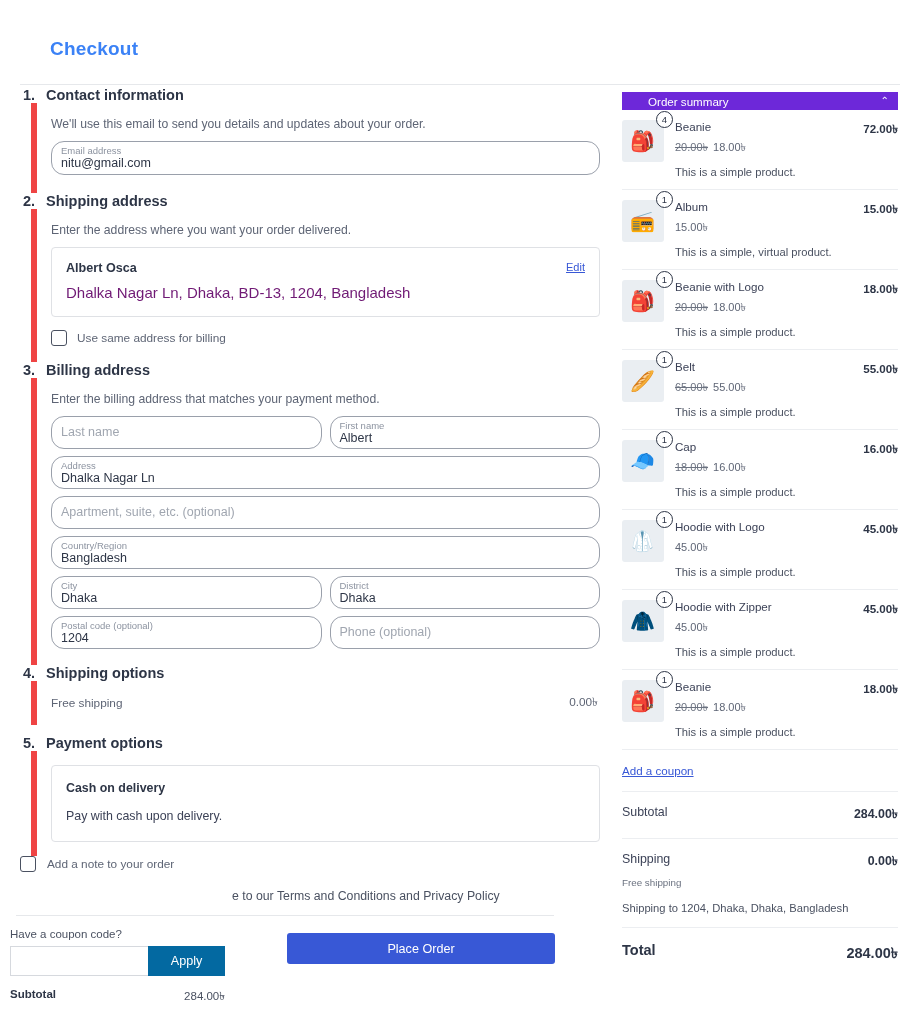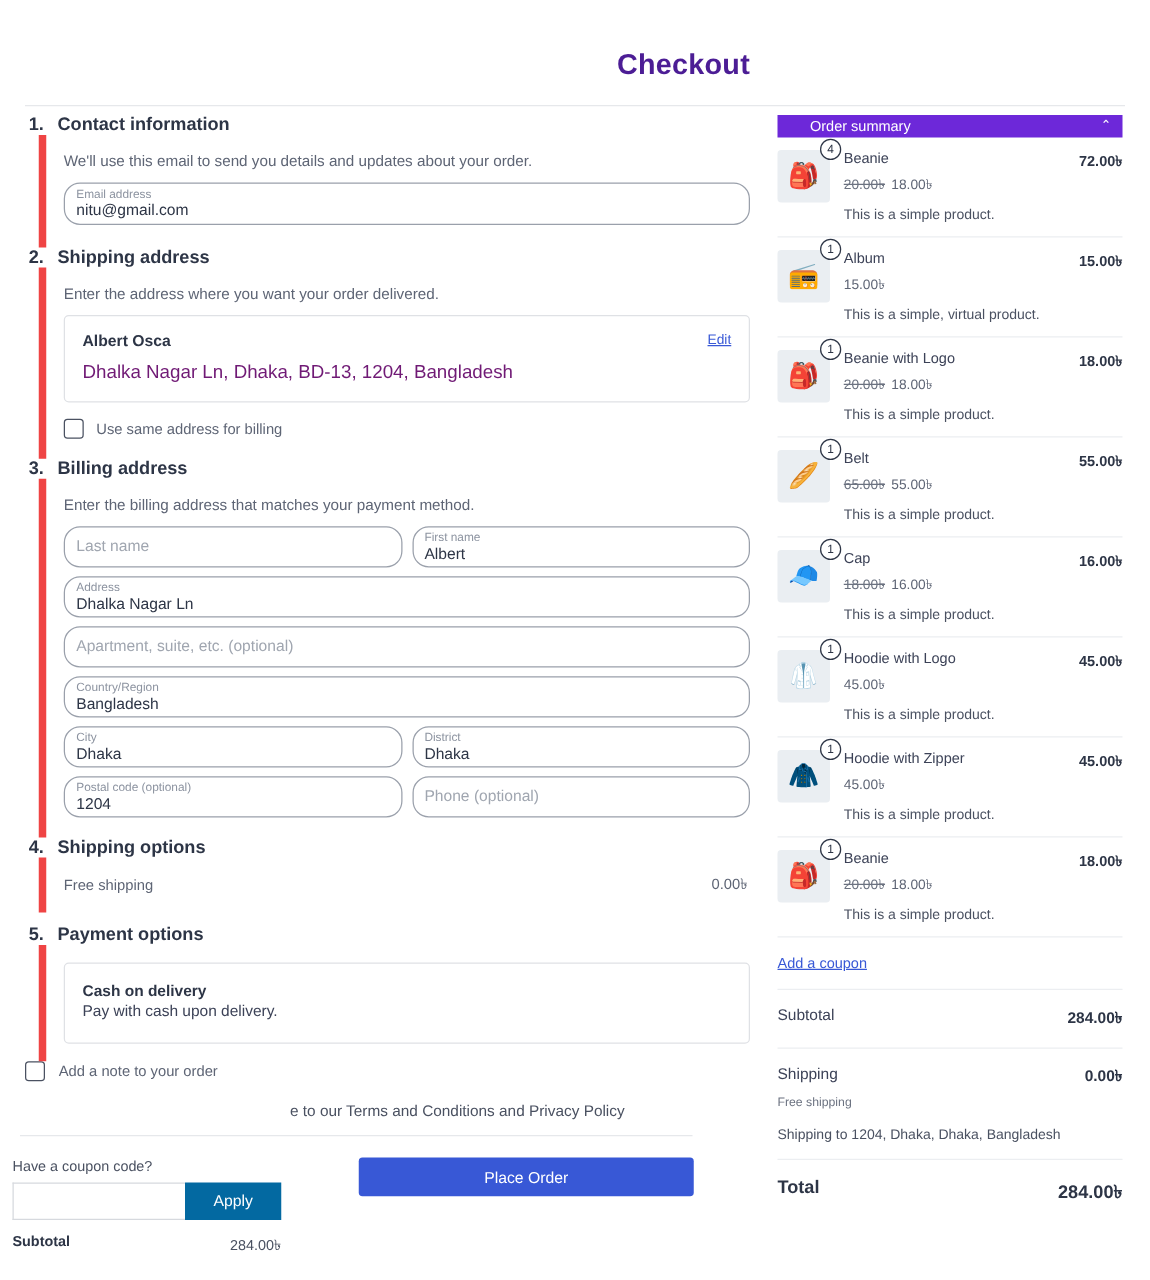--- a/index.html
+++ b/index.html
@@ -8,22 +8,22 @@
     background: #ffffff;
     font-family: "Liberation Sans", sans-serif;
     color: #3c4257;
     overflow: hidden;
   }
   .page { position: relative; width: 920px; height: 1024px; }
 
   
   .left { position: absolute; left: 0; top: 0; width: 600px; }
   .page-title {
-    font-size: 23px; font-weight: bold; color: #4c1d95;
-    padding: 38px 0 0 50px; letter-spacing: .2px; text-align: right;
+    font-size: 19px; font-weight: bold; color: #3b82f6;
+    padding: 38px 0 0 50px; letter-spacing: .2px;
   }
   .top-rule {
     position: absolute; left: 20px; top: 84px; width: 880px; height: 1px;
     background: #e6e8eb;
   }
 
   .section { position: relative; margin-top: 0; }
   .sec-head {
     display: flex; align-items: baseline; gap: 9px;
     font-size: 14.5px; font-weight: bold; color: #2d3546;
@@ -79,21 +79,21 @@
   .ship-opt {
     display: flex; justify-content: space-between; align-items: center;
     font-size: 11.8px; color: #5e6575; padding: 12px 2px 12px 0;
   }
 
   .pay-card {
     border: 1px solid #dfe1e5; border-radius: 4px;
     padding: 15px 14px 18px 14px;
   }
   .pay-title { font-size: 12.4px; font-weight: bold; color: #2d3546; }
-  .pay-desc { font-size: 12.4px; color: #3c4257; margin-top: 2px; }
+  .pay-desc { font-size: 12.4px; color: #3c4257; margin-top: 14px; }
 
   .note-row { display: flex; align-items: center; gap: 11px; padding: 0 0 0 20px; }
   .terms {
     font-size: 12.3px; color: #4a5161; padding-left: 232px;
   }
   .bot-rule { width: 538px; height: 1px; background: #e6e8eb; margin-left: 16px; }
   .place-btn {
     width: 268px; height: 31px; background: #3858d6; color: #fff;
     border: none; border-radius: 3px; font-size: 12.6px;
     font-family: "Liberation Sans", sans-serif; cursor: pointer;

